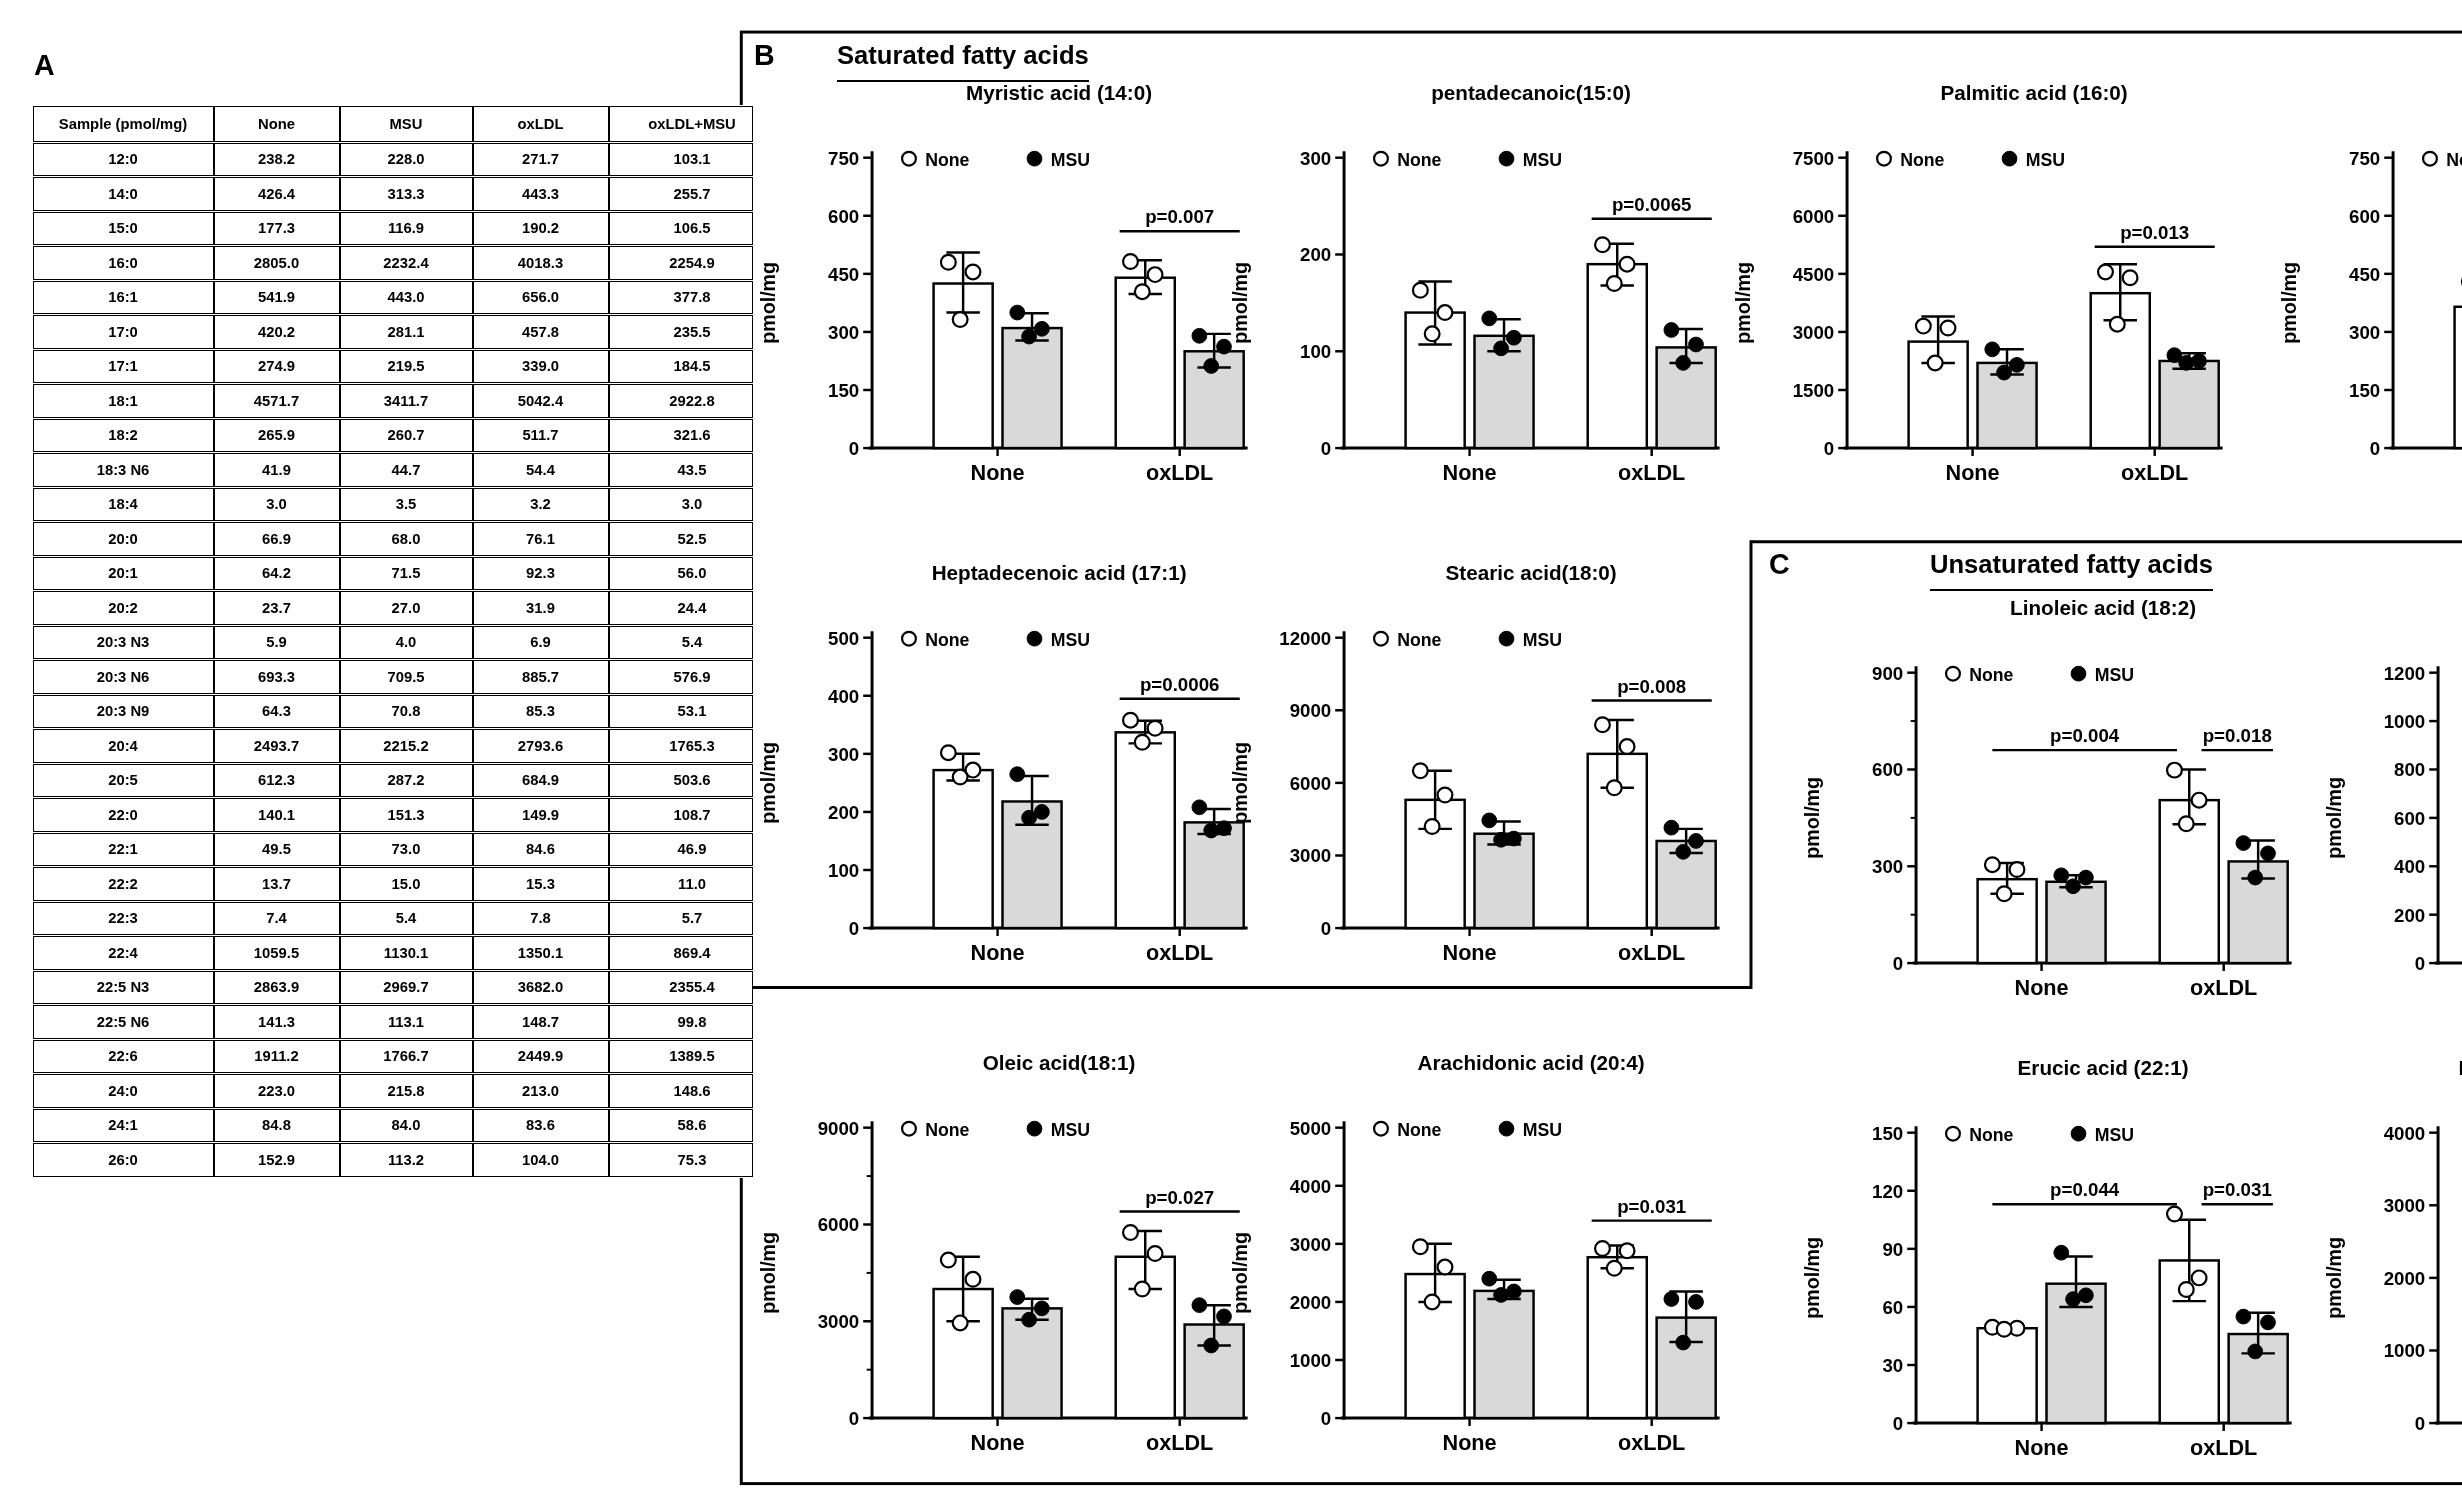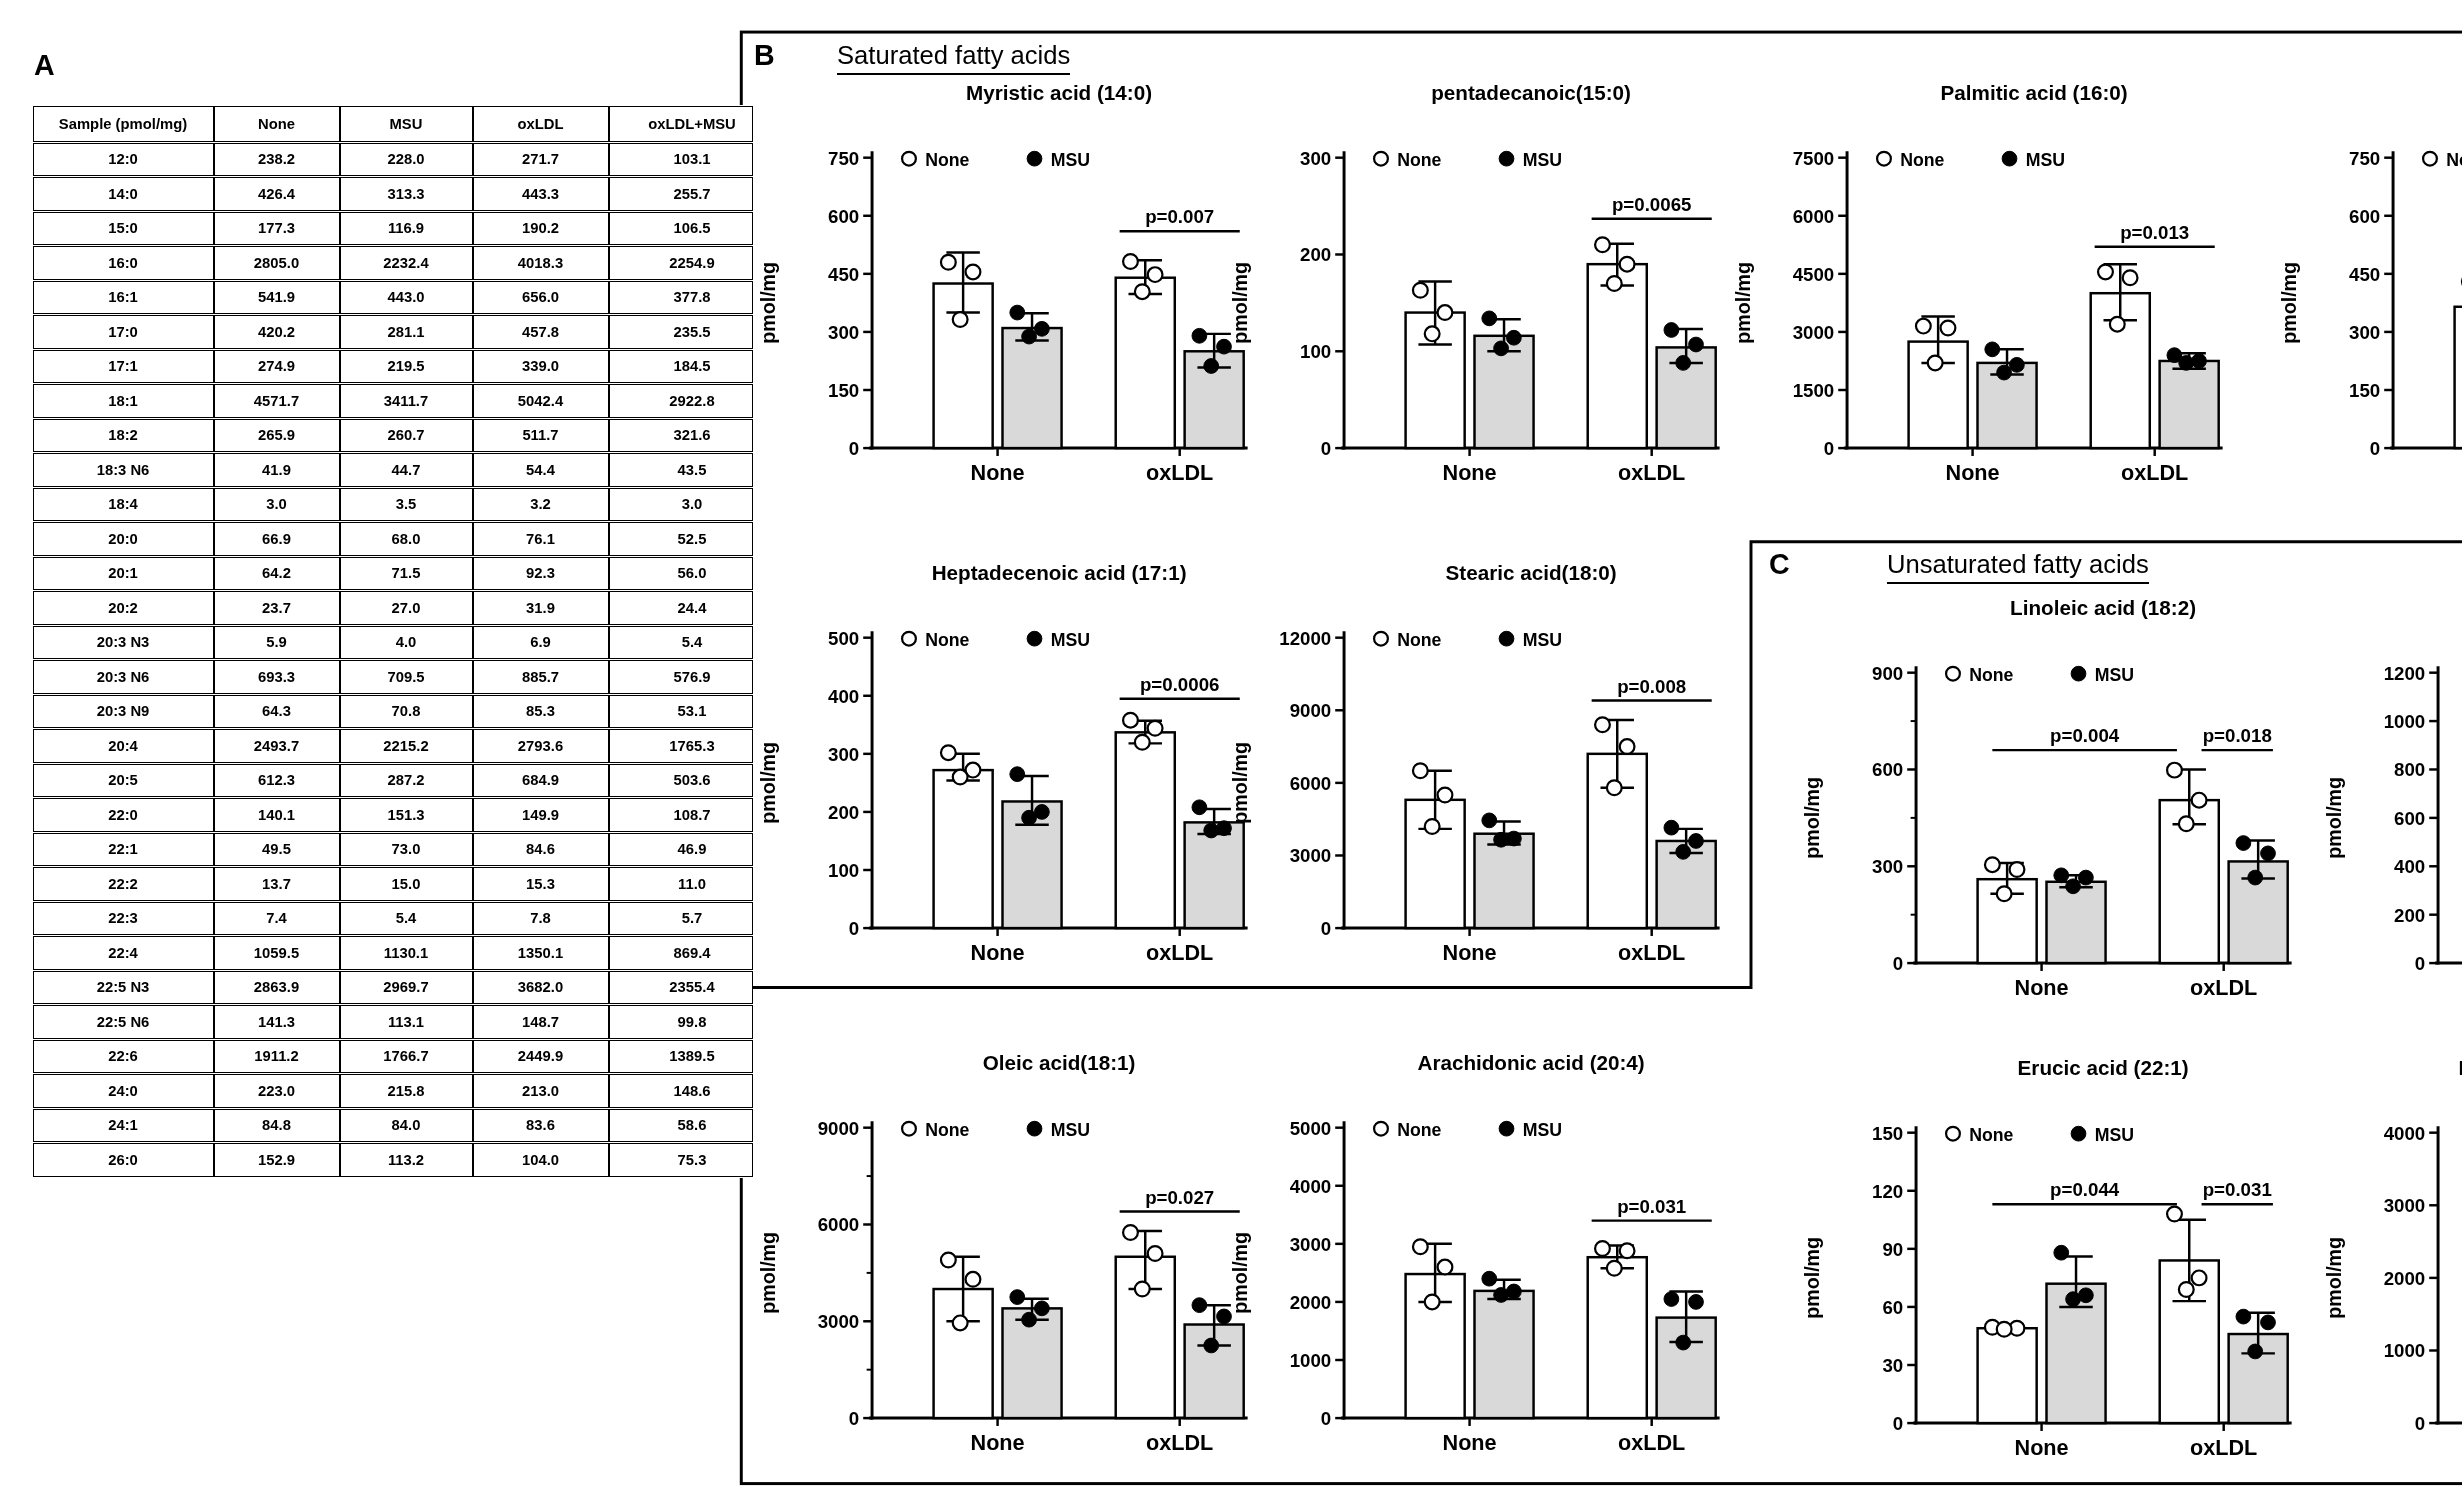--- a/index.html
+++ b/index.html
@@ -1,20 +1,20 @@
 <!DOCTYPE html>
 <html style="font-size:7.9px"><head>
 <meta charset="utf-8">
 <style>
   html,body{margin:0;padding:0;background:#fff;}
   body{width:2841px;height:1493px;position:relative;overflow:hidden;
        font-family:"Liberation Sans",sans-serif;color:#000;}
   .abs{position:absolute;}
   .panel-letter{font-size:28.6px;font-weight:bold;}
-  .panel-header{font-size:25.6px;font-weight:normal;border-bottom:2.5px solid #000;padding-bottom:3px;}
+  .panel-header{font-size:25.6px;font-weight:bold;border-bottom:2.5px solid #000;padding-bottom:10px;}
   
   #data-table{border-collapse:separate;border-spacing:0 1.5px;table-layout:fixed;background:#fff;}
   #data-table th,#data-table td{border:1.5px solid #000;text-align:center;vertical-align:middle;
        font-weight:bold;font-size:14.8px;background:#fff;overflow:hidden;}
   #data-table th{height:31.5px;}
   #data-table td{height:29.5px;}
   #data-table th:nth-child(1),#data-table td:nth-child(1){width:177px;}
   #data-table th:nth-child(2),#data-table td:nth-child(2){width:122px;}
   #data-table th:nth-child(3),#data-table td:nth-child(3){width:129px;}
   #data-table th:nth-child(4),#data-table td:nth-child(4){width:132px;}
@@ -268,21 +268,21 @@
         <td>104.0</td>
         <td>75.3</td>
       </tr>
     </tbody>
 </table>
 
 <div class="abs panel-letter" style="left:754px;top:39px;z-index:2;">B</div>
 <div class="abs panel-header" style="left:837px;top:41px;z-index:2;">Saturated fatty acids</div>
 
 <div class="abs panel-letter" style="left:1769px;top:548px;z-index:2;">C</div>
-<div class="abs panel-header" style="left:1887px;top:550px;z-index:2;">Unsaturated fatty acids</div>
+<div class="abs panel-header" style="left:1930px;top:550px;z-index:2;">Unsaturated fatty acids</div>
 
 <div id="board" class="abs" style="left:0;top:0;width:2841px;height:1493px;z-index:1;">
     <svg class="chart" width="507" height="443" viewBox="0 0 1030 900" style="left:749px;top:74px;">
       <text x="630" y="52" class="t-title" text-anchor="middle">Myristic acid (14:0)</text>
       <line x1="250" y1="160" x2="250" y2="760" class="ax"></line>
       <line x1="247" y1="760" x2="1010" y2="760" class="ax"></line>
       <line x1="232" y1="760" x2="250" y2="760" class="tick"></line>
       <text x="224" y="774" class="t-tick" text-anchor="end">0</text>
       <line x1="232" y1="642" x2="250" y2="642" class="tick"></line>
       <text x="224" y="656" class="t-tick" text-anchor="end">150</text>

